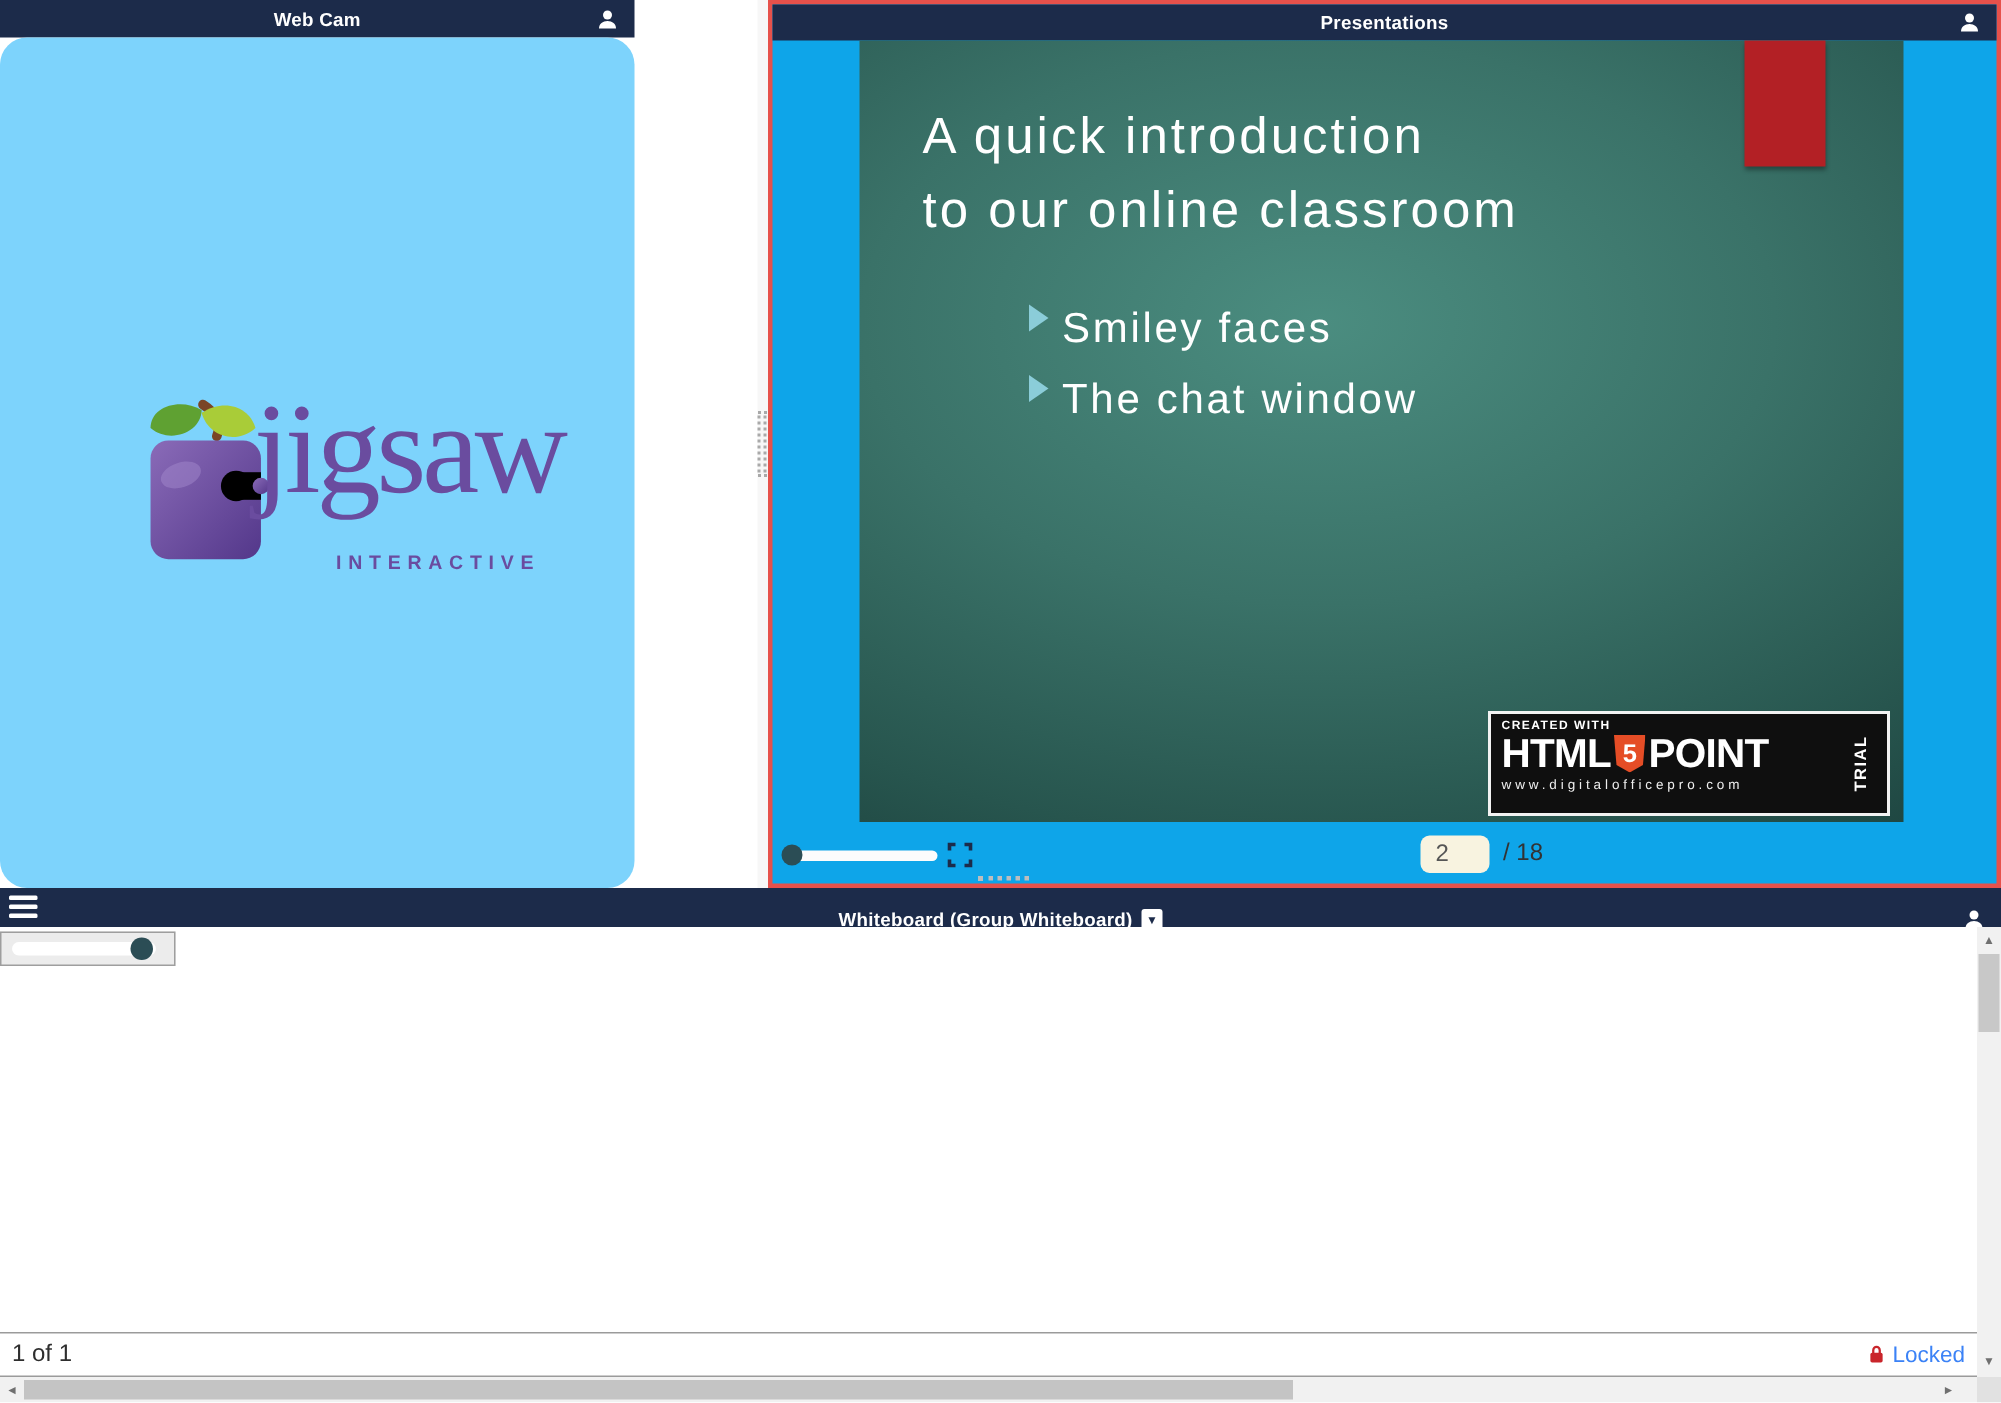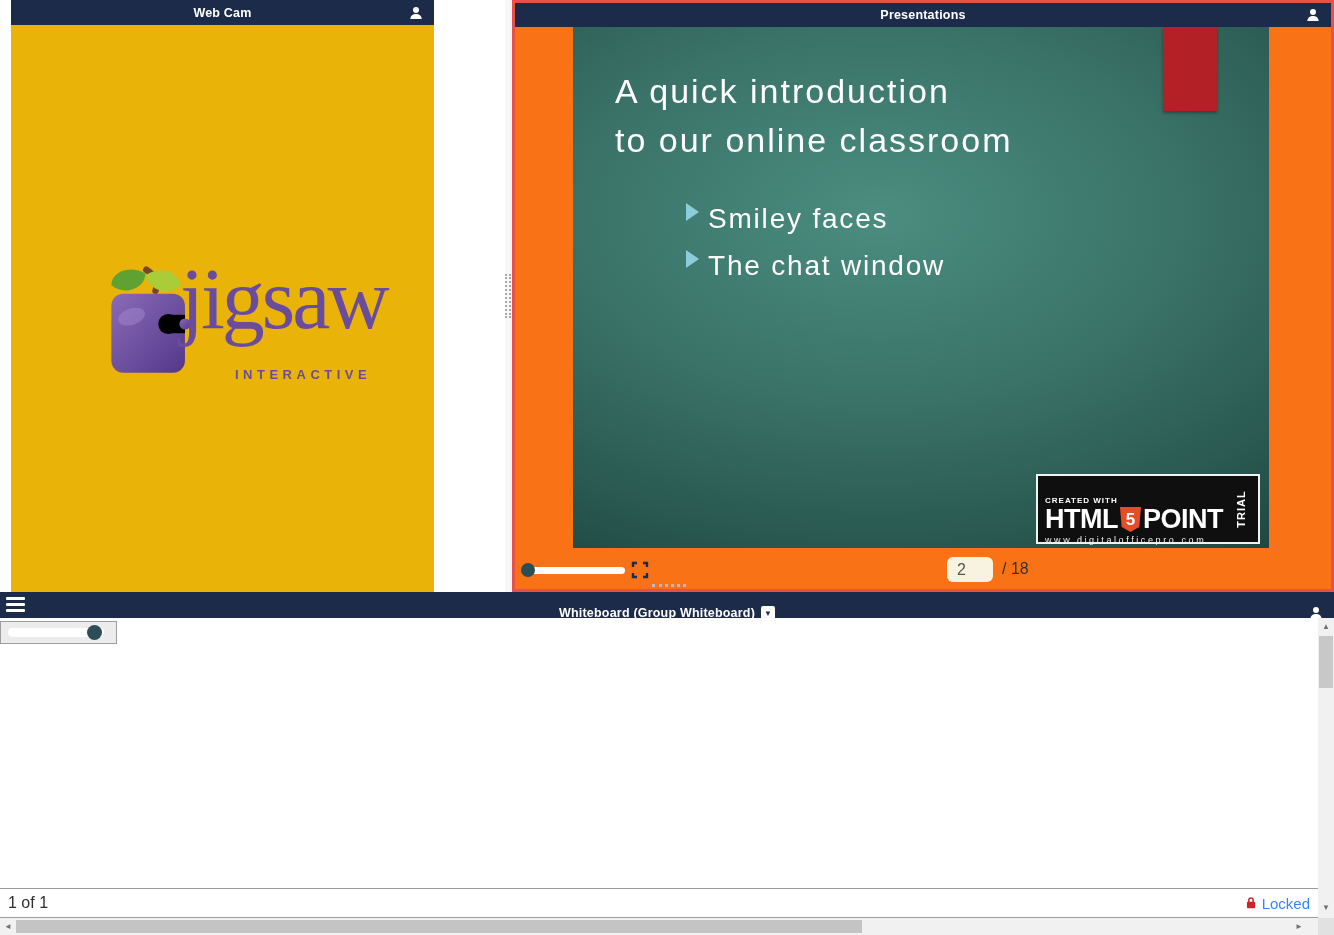--- a/index.html
+++ b/index.html
@@ -8,52 +8,52 @@
   #app { position:relative; width:1334px; height:935px; background:#fff; }
 
   
   .panel-header { position:relative; width:100%; background:#1c2b4a; color:#fff;
                   display:flex; align-items:center; justify-content:center; }
   .panel-title { font-size:12.5px; font-weight:700; letter-spacing:.2px; }
   .header-user { position:absolute; right:10px; top:50%; transform:translateY(-50%);
                  width:16px; height:16px; display:flex; }
 
   
-  .webcam { position:absolute; left:11px; top:0; width:423px; height:592px; }
+  .webcam { position:absolute; left:0; top:0; width:423px; height:592px; }
   .webcam .panel-header { height:25px; }
-  .webcam-body { position:absolute; left:0; top:25px; right:0; bottom:0; background:#eab308; }
+  .webcam-body { position:absolute; left:0; top:25px; right:0; bottom:0; background:#7dd3fc;border-radius:18px; }
   .logo { position:absolute; left:93px; top:238px; width:330px; height:140px; }
   .logo-word { position:absolute; left:76px; top:-24px; font-family:"Liberation Serif", serif;
                font-size:86px; line-height:120px; color:#6a4c9f; letter-spacing:-3px; }
   .logo-sub  { position:absolute; left:131px; top:104px; font-size:13px; letter-spacing:4.5px;
                color:#6a4c9f; font-weight:700; }
 
   
   .v-divider { position:absolute; left:505px; top:0; width:7px; height:592px; background:#f7f7f7; }
   .v-dots { position:absolute; left:0; top:274px; width:6px; height:44px;
             border-left:2px dotted #a9a9a9; border-right:2px dotted #a9a9a9; }
 
   
   .presentations { position:absolute; left:512px; top:0; width:822px; height:592px;
-                   border:3px solid #e6514b; background:#f97316; }
+                   border:3px solid #e6514b; background:#0ea5e9; }
   .presentations .panel-header { height:24px; }
   .slide { position:absolute; left:58px; top:24px; width:696px; height:521px;
            background:radial-gradient(115% 95% at 44% 36%, #4b8d80 0%, #3a7268 38%, #27554e 70%, #1b403c 90%, #163733 100%); }
   .slide-title { position:absolute; left:42px; top:40px; color:#fff; font-size:34px;
                  letter-spacing:2px; line-height:49px; font-weight:400; }
   .slide-red-rect { position:absolute; top:0; right:52px; width:54px; height:84px;
                     background:#b32025; box-shadow:0 2px 3px rgba(0,0,0,.35); }
   .bullets { position:absolute; left:113px; top:176px; }
   .bullet-row { display:flex; align-items:flex-start; margin-bottom:16px; height:31px; }
   .bullet-tri { width:0; height:0; border-left:13px solid #8bcdd9; border-top:9px solid transparent;
                 border-bottom:9px solid transparent; margin-right:9px; }
   .bullet-text { color:#fff; font-size:28px; letter-spacing:1.8px; }
 
-  .watermark { position:absolute; right:9px; bottom:4px; width:224px; height:70px;
-               background:#0f0f0f; border:2px solid #f2f2f2; padding:20px 6px 2px 7px; color:#fff; }
+  .watermark { position:absolute; right:9px; bottom:4px; width:268px; height:70px;
+               background:#0f0f0f; border:2px solid #f2f2f2; padding:3px 6px 2px 7px; color:#fff; }
   .wm-created { font-size:8px; font-weight:700; letter-spacing:1px; }
   .wm-row { display:flex; align-items:center; margin-top:1px; }
   .wm-big { font-size:27px; font-weight:800; letter-spacing:-.5px; line-height:27px; }
   .wm-shield { width:21px; height:25px; background:#e54d26; margin:0 2px;
                clip-path:polygon(0 0,100% 0,92% 80%,50% 100%,8% 80%);
                display:flex; align-items:center; justify-content:center;
                color:#fff; font-size:17px; font-weight:800; }
   .wm-url { font-size:9px; letter-spacing:2.6px; color:#eee; margin-top:2px; }
   .wm-trial { position:absolute; right:-1px; top:50%; transform:translateY(-50%) rotate(-90deg);
               font-size:11px; font-weight:800; letter-spacing:1px; }

